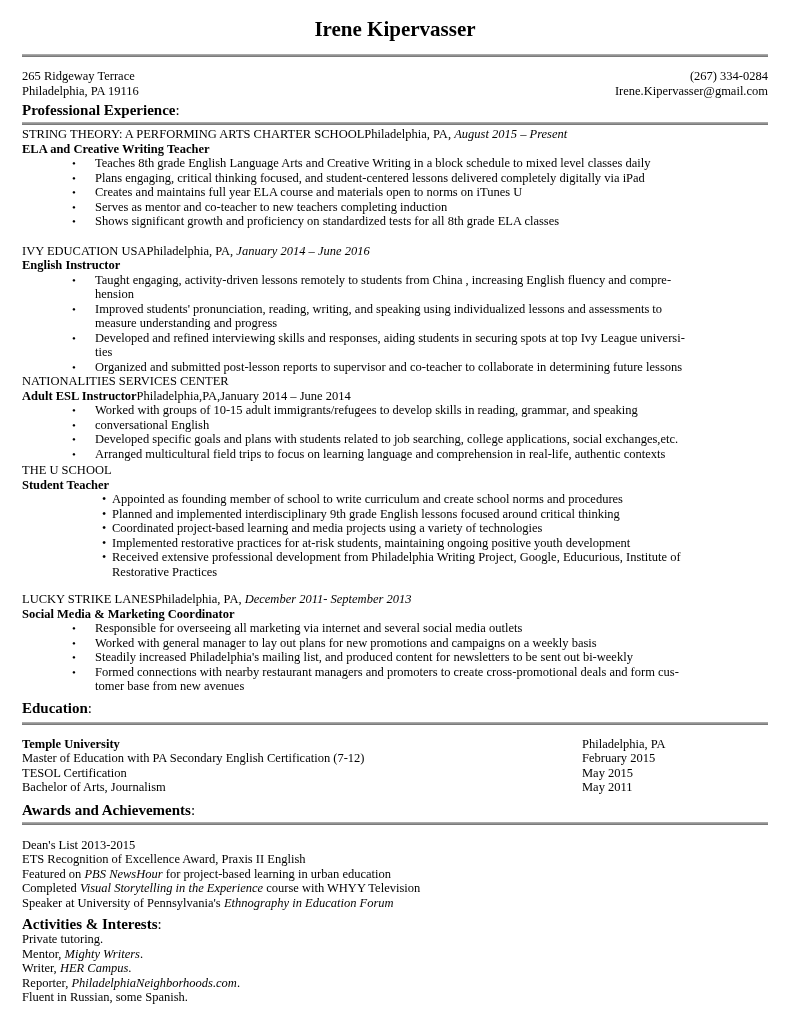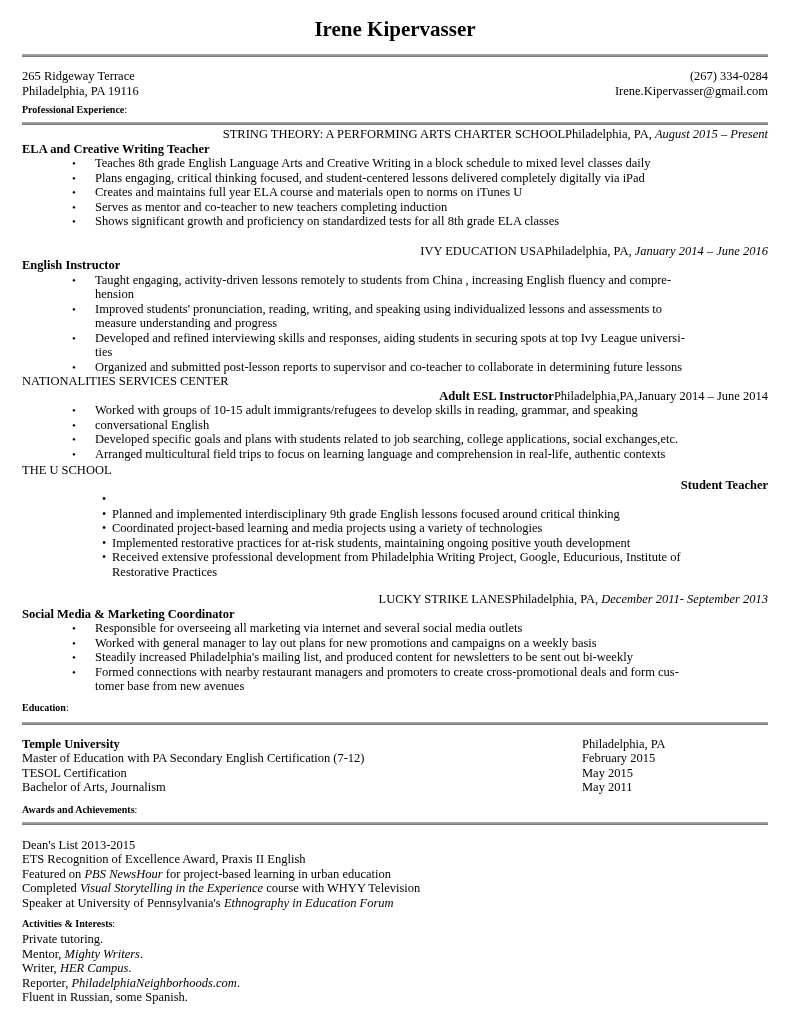--- a/index.html
+++ b/index.html
@@ -8,25 +8,25 @@
     font-family:"Liberation Serif","DejaVu Serif",serif;
     color:#000; font-size:12.5px; line-height:14.5px;
     -webkit-font-smoothing:antialiased;
   }
   .page { padding:16px 23px 0 22px; box-sizing:border-box; }
   .name { text-align:center; font-weight:bold; font-size:21px; line-height:26px; margin:0 0 0 0; }
   .rule { height:3px; background:linear-gradient(180deg,#b4b4b4 0%,#6f6f6f 100%); }
   .rule-name { margin-top:12px; }
   .contact { display:flex; justify-content:space-between; margin-top:12px; }
   .contact-right { text-align:right; }
-  .sec-head { font-weight:bold; font-size:10px; line-height:16px; }
+  .sec-head { font-weight:bold; font-size:15px; line-height:16px; }
   .sec-head .colon { font-weight:normal; }
   .h-exp { margin-top:4px; }
   .rule-exp { margin-top:4px; }
-  .jobrow { display:flex; justify-content:flex-end; align-items:baseline; }
+  .jobrow { display:flex; justify-content:flex-start; align-items:baseline; }
   .dates { white-space:nowrap; text-align:right; }
   .it { font-style:italic; }
   .jobtitle { font-weight:bold; }
   .b { display:flex; padding-left:50px; }
   .b .dot { flex:0 0 23px; font-size:11px; }
   .b .txt { flex:1; white-space:pre-wrap; }
   .j4 .b { padding-left:80px; }
   .j4 .b .dot { flex:0 0 10px; font-size:12px; }
   .job1 { margin-top:2px; }
   .job2 { margin-top:15px; }
@@ -145,20 +145,21 @@
       </div>
   </div>
 
   <div class="job4 j4">
     <div>THE U SCHOOL</div>
     <div class="jobrow">
       <span class="jobtitle">Student Teacher</span>
     </div>
     <div class="b">
         <span class="dot">•</span>
+        <span class="txt">Appointed as founding member of school to write curriculum and create school norms and procedures</span>
       </div>
     <div class="b">
         <span class="dot">•</span>
         <span class="txt">Planned and implemented interdisciplinary 9th grade English lessons focused around critical thinking</span>
       </div>
     <div class="b">
         <span class="dot">•</span>
         <span class="txt">Coordinated project-based learning and media projects using a variety of technologies</span>
       </div>
     <div class="b">

